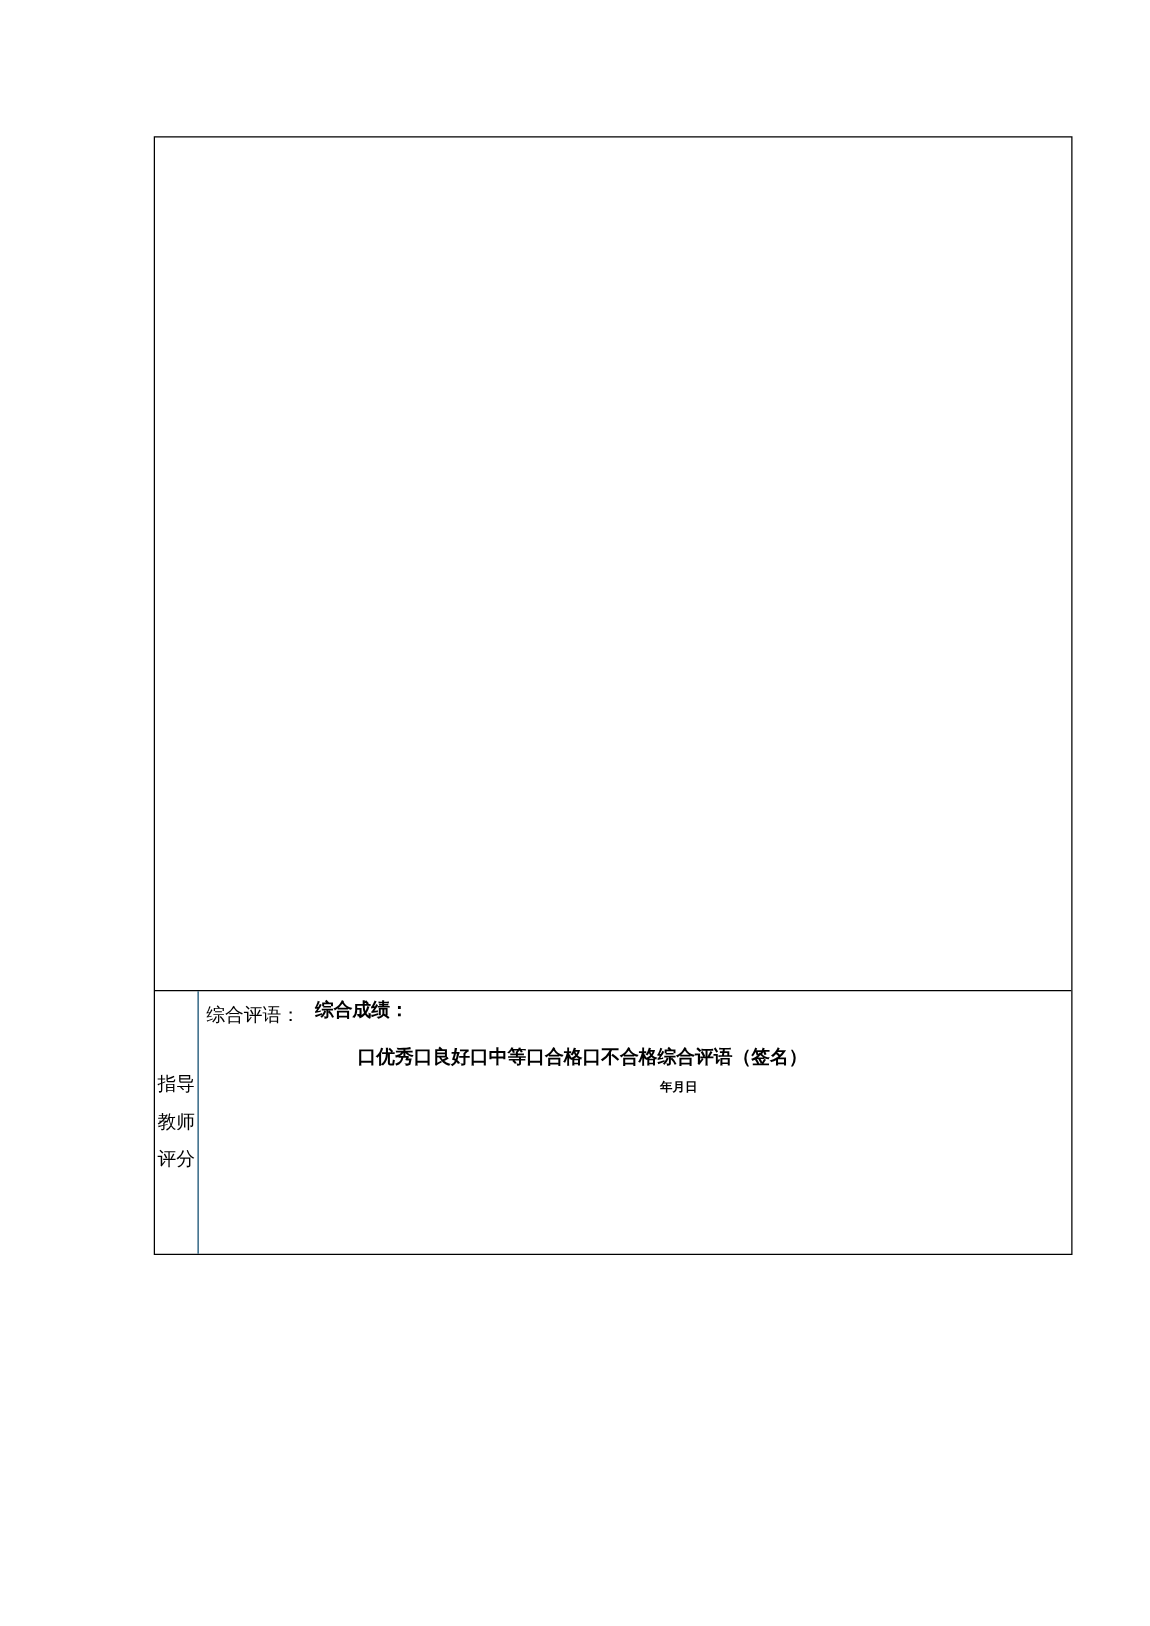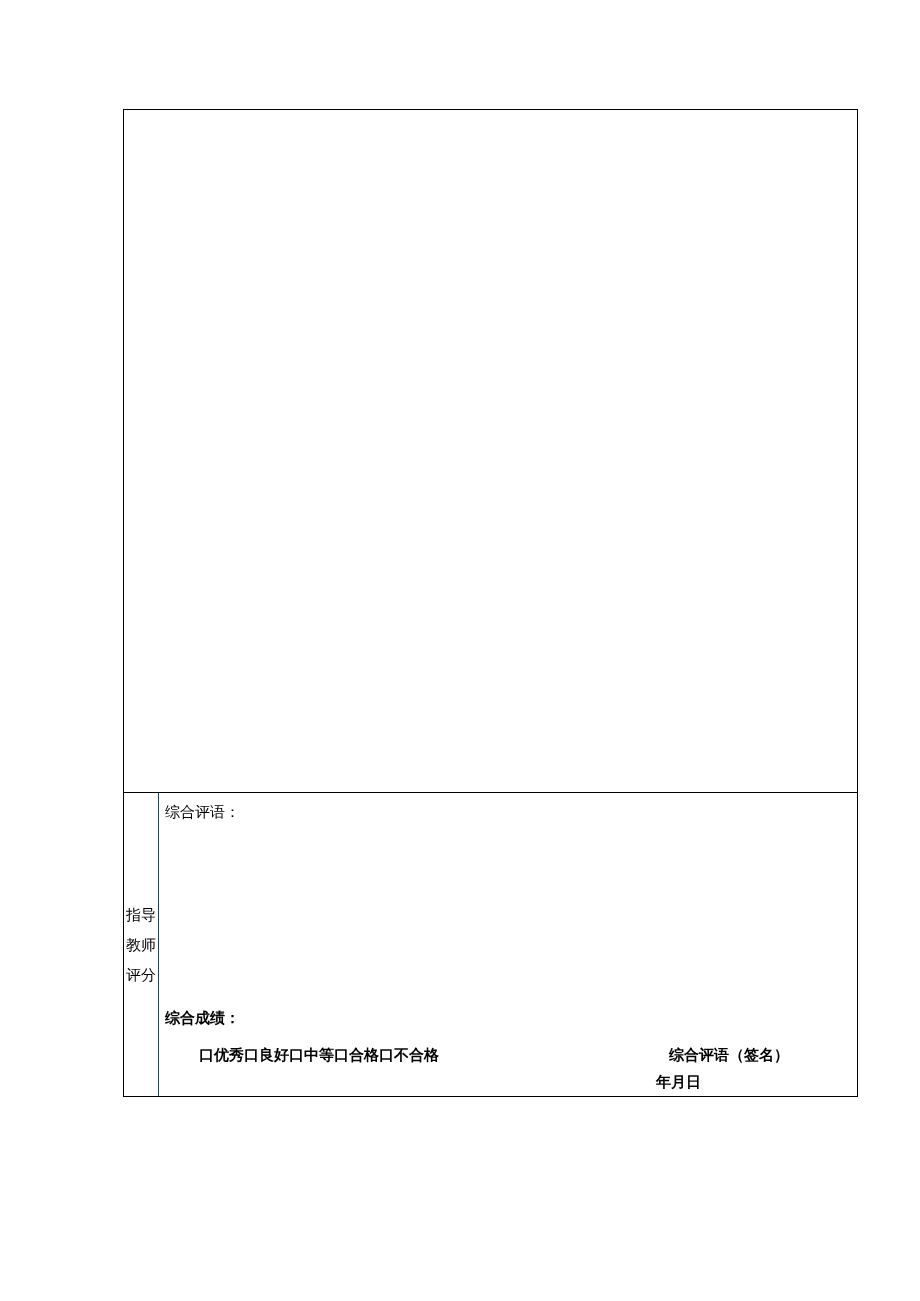--- a/index.html
+++ b/index.html
@@ -39,21 +39,21 @@
       line-height: 2;
       padding: 2px 0;
     }
     .label-cell span {
       display: block;
       text-align: center;
     }
     .content-cell {
       flex: 1;
       display: flex;
-      flex-direction: column;
+      flex-direction: row;
     }
     .comment-row {
       height: 210px;
       padding: 10px 6px;
       font-size: 15px;
       text-align: left;
     }
     .grade-row {
       padding: 6px 6px 4px 6px;
       font-size: 15px;
@@ -66,21 +66,21 @@
       display: flex;
       justify-content: space-between;
       align-items: flex-start;
       padding-left: 34px;
       padding-right: 62px;
       margin-bottom: 8px;
     }
     .date-row {
       text-align: right;
       padding-right: 150px;
-      font-size: 15px;
+      font-size: 10px;
     }
   </style>
 </head>
 <body>
 
 <div class="page-container">
   <div class="top-section"></div>
   <div class="bottom-section">
     <div class="label-cell">
       <span>指导</span>

